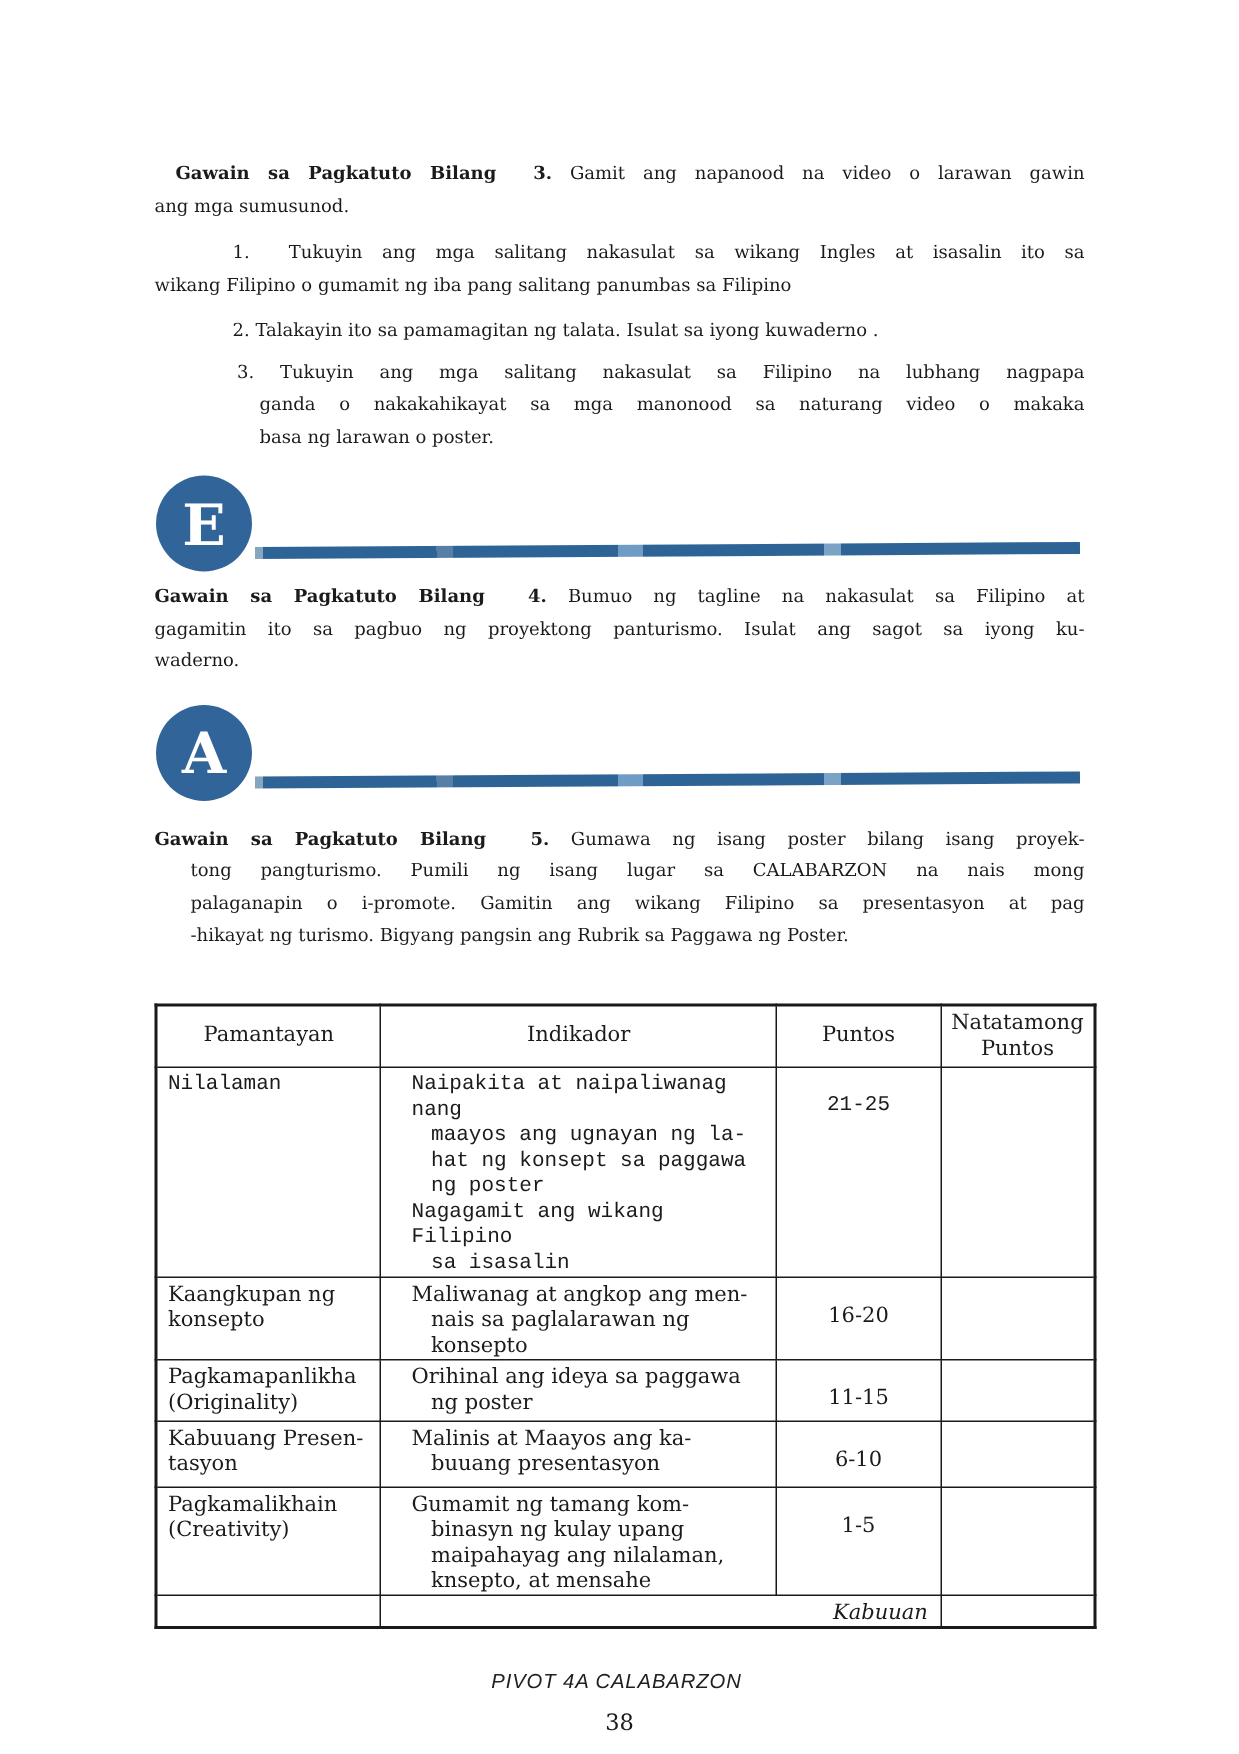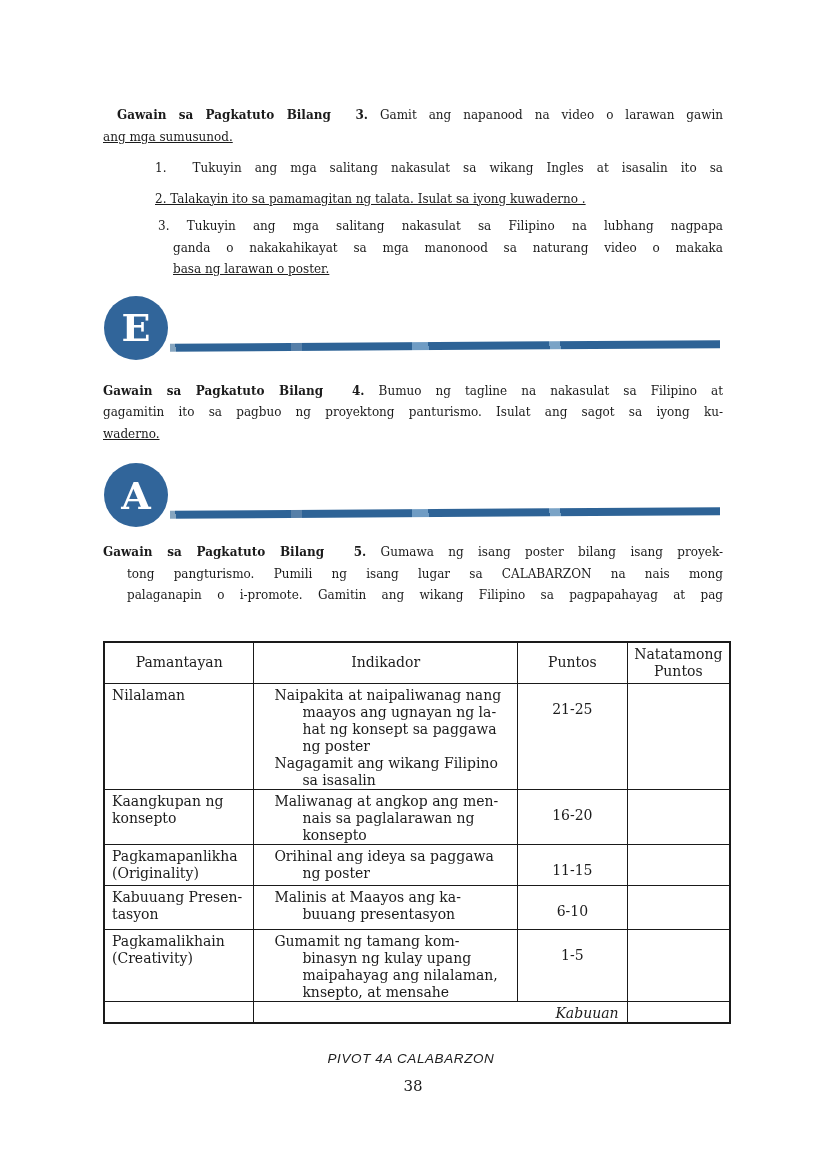--- a/index.html
+++ b/index.html
@@ -6,33 +6,33 @@
   body{
     width:826px;height:1169px;background:#ffffff;
     font-family:"DejaVu Serif","Liberation Serif",serif;
     color:#1b1b1b;overflow:hidden;
   }
   .page{position:relative;width:826px;height:1169px;}
   .content{position:absolute;left:103px;top:0;width:620px;}
 
   .line{display:block;line-height:21.5px;font-size:12px;
         text-align:justify;text-align-last:justify;}
-  .line-left{text-align:center;text-align-last:left;text-decoration:underline;}
+  .line-left{text-align:center;text-align-last:left;}
   .b{font-weight:bold;}
 
   .p-act3{margin-top:105px;}
   .ind14{text-indent:14px;}
   .ind52{text-indent:52px;}
   .p-item1{margin-top:10px;}
   .p-item2{margin-top:9px;}
   .p-item3{margin-top:6px;}
   .ml55{margin-left:55px;}
   .ml70{margin-left:70px;}
   .ml24{margin-left:24px;}
-  .p-act4{margin-top:20px;}
+  .p-act4{margin-top:5px;}
   .p-act5{margin-top:14px;}
 
   .banner{position:relative;height:65px;}
   .banner-e{margin-top:15px;}
   .banner-a{margin-top:18px;}
   .circle{
     position:absolute;left:1px;top:0;width:64px;height:64px;border-radius:50%;
     background:#31659a;color:#ffffff;font-weight:bold;font-size:38px;
     display:flex;align-items:center;justify-content:center;
   }
@@ -49,21 +49,21 @@
     font-size:14px;line-height:17px;
   }
   table.rubric,table.rubric td,table.rubric th{border:1.5px solid #1a1a1a;}
   table.rubric{border-width:2px;}
   table.rubric th{
     font-weight:400;text-align:center;vertical-align:middle;
     padding:2px 3px;height:36px;
   }
   td.criterion-cell{vertical-align:top;padding:3px 4px 0 7px;}
   td.indicator-cell{vertical-align:top;padding:3px 4px 0 20px;}
-  td.indicator-cell .ind{margin-left:28px;}
+  td.indicator-cell .ind{margin-left:13px;}
   td.points-cell{vertical-align:top;text-align:center;padding-top:17px;}
   td.score-cell{vertical-align:top;}
   td.total-cell{vertical-align:top;text-align:right;font-style:italic;
     padding:3px 8px 0 0;}
   tr.total-row{height:14px;}
 
   .footer-brand{
     margin-top:27px;text-align:center;padding-right:4px;
     font-family:"Liberation Sans",sans-serif;font-style:italic;
     font-size:13.5px;letter-spacing:0.6px;color:#202020;
@@ -76,20 +76,21 @@
 <div class="page">
   <div class="content">
 
     <div class="p-act3">
       <div class="line ind14"><span class="b">Gawain sa Pagkatuto Bilang&nbsp; 3.</span><span> Gamit ang napanood na video o larawan gawin</span></div>
       <div class="line line-left">ang mga sumusunod.</div>
     </div>
 
     <div class="p-item1">
       <div class="line ind52">1.&nbsp; Tukuyin ang mga salitang nakasulat sa wikang Ingles at isasalin ito sa</div>
+      <div class="line line-left">wikang Filipino o gumamit ng iba pang salitang panumbas sa Filipino</div>
     </div>
     <div class="p-item2">
       <div class="line line-left ind52">2. Talakayin ito sa pamamagitan ng talata. Isulat sa iyong kuwaderno .</div>
     </div>
     <div class="p-item3">
       <div class="line ml55">3. Tukuyin ang mga salitang nakasulat sa Filipino na lubhang nagpapa</div>
       <div class="line ml70">ganda o nakakahikayat sa mga manonood sa naturang video o makaka</div>
       <div class="line line-left ml70">basa ng larawan o poster.</div>
     </div>
 
@@ -105,40 +106,41 @@
     </div>
 
     <div class="banner banner-a">
       <div class="circle">A</div>
       <div class="rule"></div>
     </div>
 
     <div class="p-act5">
       <div class="line"><span class="b">Gawain sa Pagkatuto Bilang&nbsp; 5.</span><span> Gumawa ng isang poster bilang isang proyek-</span></div>
       <div class="line ml24">tong pangturismo. Pumili ng isang lugar sa CALABARZON na nais mong</div>
-      <div class="line ml24">palaganapin o i-promote. Gamitin ang wikang Filipino sa pagpapahayag at pag</div>
+      <div class="line ml24">palaganapin o i-promote. Gamitin ang wikang Filipino sa presentasyon at pag</div>
+      <div class="line line-left ml24">-hikayat ng turismo. Bigyang pangsin ang Rubrik sa Paggawa ng Poster.</div>
     </div>
 
     <table class="rubric">
       <colgroup>
         <col style="width:150px">
           <col style="width:265px">
         <col style="width:110px">
           <col style="width:103px">
       </colgroup>
       <thead>
         <tr>
           <th>Pamantayan</th>
           <th>Indikador</th>
           <th>Puntos</th>
           <th>Natatamong Puntos</th>
         </tr>
       </thead>
       <tbody id="rubric-rows">
-          <tr style="height: 102px;">
+          <tr style="height: 102px; font-family: Liberation Mono, monospace;">
             <td class="criterion-cell">
               <div>Nilalaman</div>
             </td>
             <td class="indicator-cell">
               <div>Naipakita at naipaliwanag nang</div>
               <div class="ind">maayos ang ugnayan ng la-</div>
               <div class="ind">hat ng konsept sa paggawa</div>
               <div class="ind">ng poster</div>
               <div>Nagagamit ang wikang Filipino</div>
               <div class="ind">sa isasalin</div>

